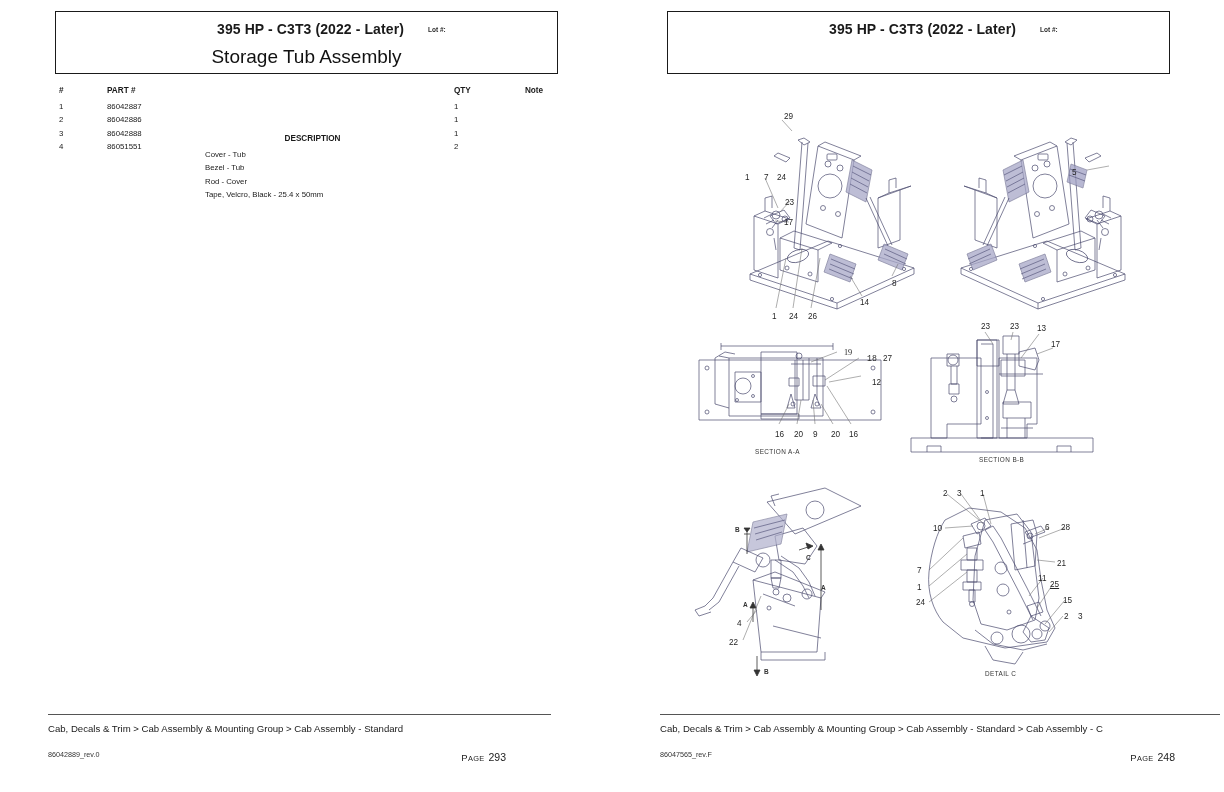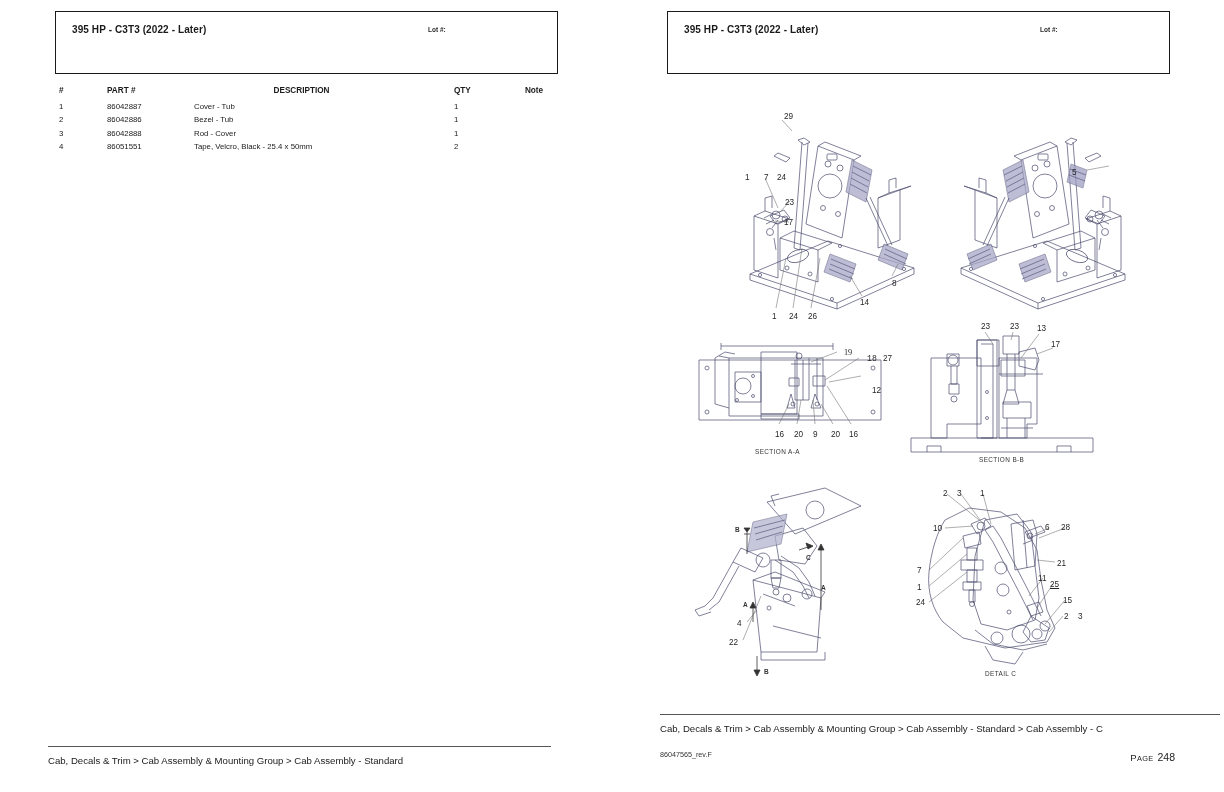--- a/index.html
+++ b/index.html
@@ -13,41 +13,41 @@
   #page-right{left:612px;width:612px;}
 
   
   .hdr-box{
     position:absolute;border:1.6px solid #1a1a1a;background:#fff;
     box-sizing:border-box;
   }
   #page-left .hdr-box{left:55px;top:11px;width:503px;height:63px;}
   #page-right .hdr-box{left:55px;top:11px;width:503px;height:63px;}
   .hdr-model{
-    position:absolute;top:17px;left:16px;width:100%;text-align:left;
-    font-size:10px;font-weight:bold;letter-spacing:.1px;
+    position:absolute;top:17px;left:4px;width:100%;text-align:center;
+    font-size:14px;font-weight:bold;letter-spacing:.1px;
     transform:translateY(-50%);
   }
   .hdr-lot{
     position:absolute;top:17px;left:372px;
     font-size:6.5px;font-weight:bold;color:#2a2a2a;
     transform:translateY(-50%);
   }
   .hdr-title{
     position:absolute;bottom:5px;left:0;width:100%;text-align:center;
     font-size:19px;font-weight:400;color:#111;
   }
 
   
   .tbl{position:absolute;left:55px;top:86px;width:503px;font-size:7.8px;}
   .tbl .row{position:relative;height:13.3px;}
   .tbl .head{font-weight:bold;font-size:8.2px;height:16px;}
   .c-num   {position:absolute;left:0px;   width:36px; text-align:center;}
   .c-part  {position:absolute;left:40px;  width:120px;text-align:center;}
-  .c-desc  {position:absolute;left:139px; width:215px;text-align:left;}
+  .c-desc  {position:absolute;left:150px; width:215px;text-align:left;margin-top:48px;}
   .c-desc.h{text-align:center;}
   .c-qty   {position:absolute;left:385px; width:40px; text-align:center;}
   .c-note  {position:absolute;left:455px; width:48px; text-align:center;}
   .head .c-num{text-align:center;}
   .row .c-num{text-align:left;padding-left:4px;}
   .row .c-part{text-align:left;padding-left:12px;}
   .row .c-qty{text-align:left;padding-left:14px;}
 
   
   .footer{position:absolute;left:48px;bottom:26px;width:503px;}
@@ -79,20 +79,21 @@
   .sec-mark{position:absolute;font-size:6.5px;color:#333;font-weight:bold;}
 </style>
 </head>
 <body>
 
 <div class="page" id="page-left">
 
   <div class="hdr-box">
     <div class="hdr-model">395 HP - C3T3 (2022 - Later)</div>
     <div class="hdr-lot">Lot #:</div>
+    <div class="hdr-title">Storage Tub Assembly</div>
   </div>
 
   <div class="tbl">
     <div class="row head">
       <span class="c-num">#</span>
       <span class="c-part">PART #</span>
       <span class="c-desc h">DESCRIPTION</span>
       <span class="c-qty">QTY</span>
       <span class="c-note">Note</span>
     </div>
@@ -123,20 +124,26 @@
       <span class="c-part">86051551</span>
       <span class="c-desc">Tape, Velcro, Black - 25.4 x 50mm</span>
       <span class="c-qty">2</span>
       <span class="c-note"></span>
     </div>
   </div>
 
   <div class="footer">
     <div class="foot-rule"></div>
     <div class="breadcrumb">Cab, Decals &amp; Trim &gt; Cab Assembly &amp; Mounting Group &gt; Cab Assembly - Standard</div>
+    <div class="foot-bottom">
+      <div class="doc-rev">86042889_rev.0</div>
+      <div class="pageno">
+        <span class="lbl"><span style="font-size:1.28em">P</span>AGE</span><span class="val">293</span>
+      </div>
+    </div>
   </div>
 </div>
 
 <div class="page" id="page-right">
 
   <div class="hdr-box">
     <div class="hdr-model">395 HP - C3T3 (2022 - Later)</div>
     <div class="hdr-lot">Lot #:</div>
   </div>
 
@@ -350,21 +357,21 @@
           <path d="M88 86 L98 66"></path>
           <path d="M106 86 L110 62"></path>
           <path d="M124 86 L122 62"></path>
           <path d="M142 86 L130 66"></path>
           <path d="M160 86 L136 48"></path>
         </g>
       </svg>
       <span class="cal" style="left:153px;top:10px;font-family:Liberation Serif, serif;">19</span>
       <span class="cal" style="left:176px;top:16px;font-family:Liberation Mono, monospace;">18</span>
       <span class="cal" style="left:192px;top:16px;">27</span>
-      <span class="cal" style="left:181px;top:48px;">12</span>
+      <span class="cal" style="left:181px;top:40px;">12</span>
       <span class="cal" style="left:84px;top:92px;">16</span>
       <span class="cal" style="left:103px;top:92px;">20</span>
       <span class="cal" style="left:122px;top:92px;">9</span>
       <span class="cal" style="left:140px;top:92px;">20</span>
       <span class="cal" style="left:158px;top:92px;">16</span>
       <span class="seclab" style="left:64px;top:110px;">SECTION A-A</span>
     </div>
 
     <div class="dwg" style="left:240px;top:226px;width:190px;height:150px;">
       <svg width="190" height="150" viewBox="0 0 190 150" fill="none" stroke="#4a4a6e" stroke-width="0.7" stroke-linejoin="round">

